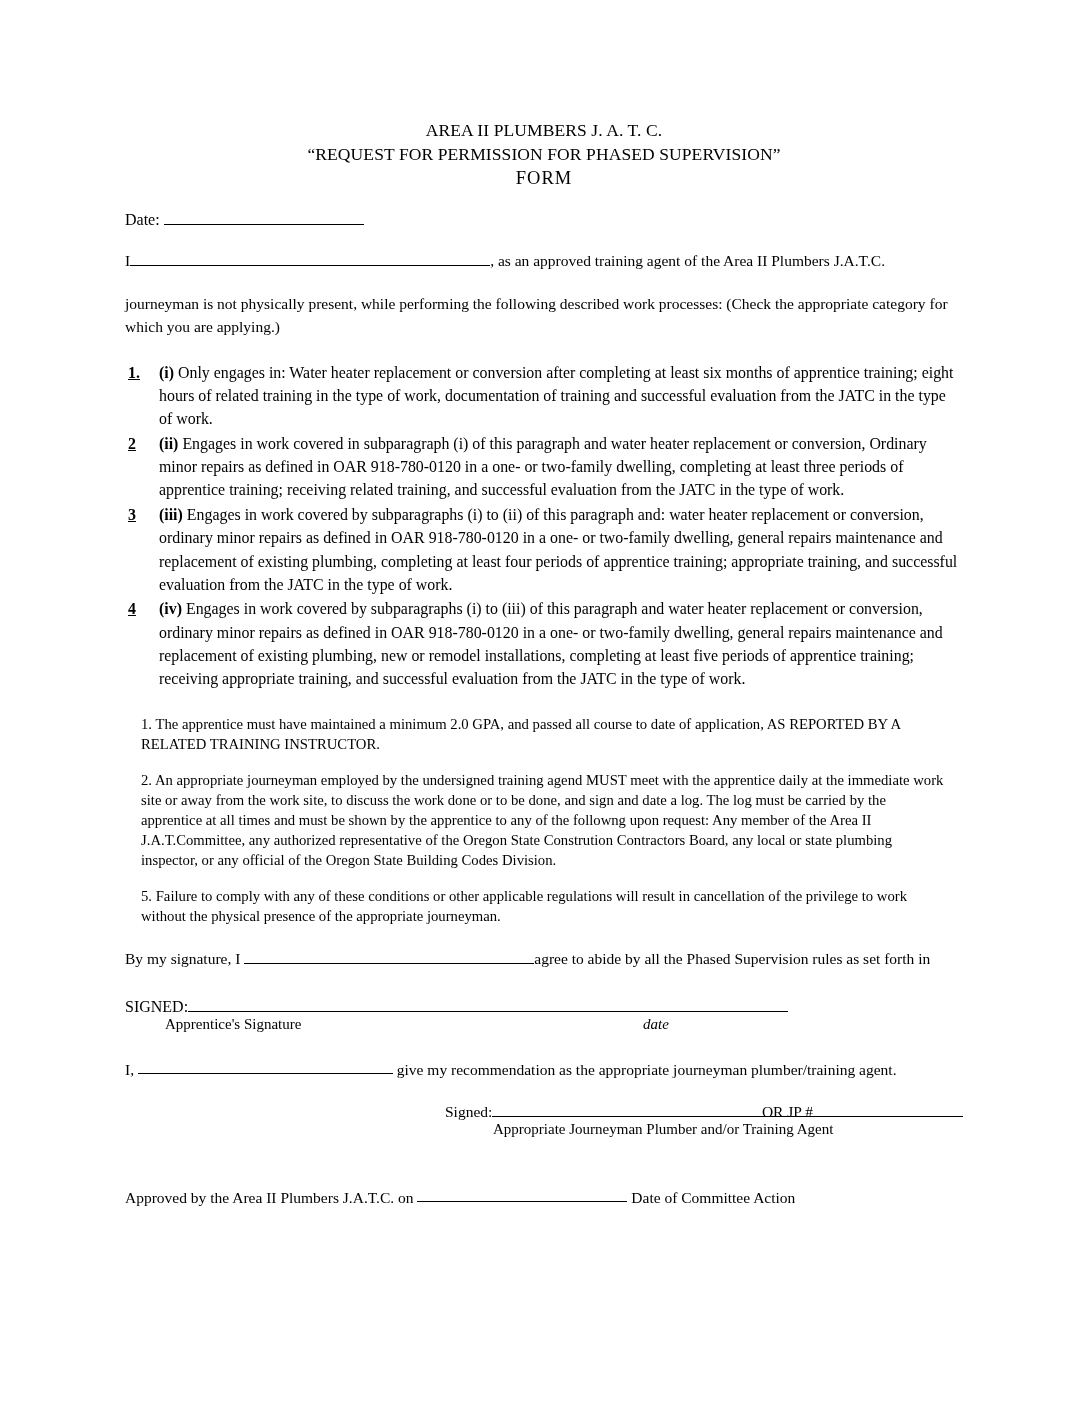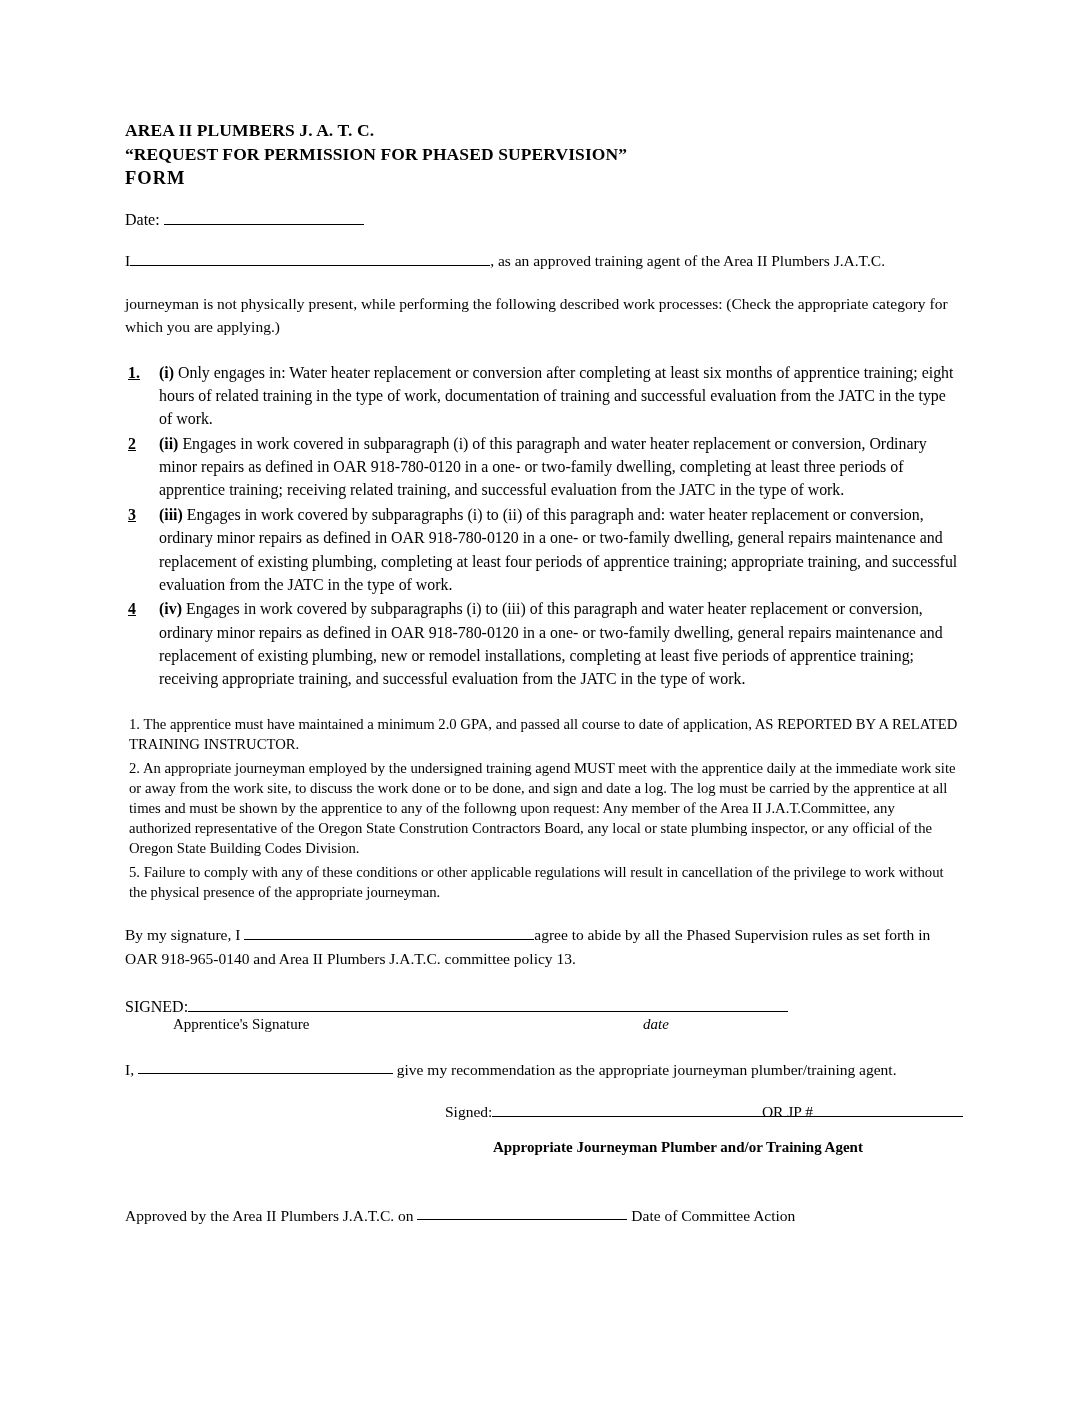--- a/index.html
+++ b/index.html
@@ -22,21 +22,22 @@
     height: 1408px;
     padding: 0;
   }
   .content {
     position: absolute;
     left: 125px;
     top: 118px;
     width: 838px;
   }
   .title-block {
-    font-weight: bold;
+    text-align: center;
+    font-weight: normal;
     font-size: 17.5px;
     line-height: 1.38;
     letter-spacing: 0.1px;
   }
   .title-1 { font-size: 17.5px; }
   .title-2 { font-size: 17.5px; }
   .title-3 { font-size: 18.5px; letter-spacing: 1px; }
 
   .date-row {
     margin-top: 16px;
@@ -83,43 +84,43 @@
   .item-body {
     flex: 1 1 auto;
   }
   .item-body b { font-weight: bold; }
 
   .conds {
     margin-top: 24px;
     font-size: 14.7px;
     line-height: 1.36;
   }
-  .conds p { margin: 4px; }
+  .conds p { margin: 16px; }
 
   .sig-block {
     margin-top: 20px;
     font-size: 15.5px;
     line-height: 1.55;
   }
   .signed-row {
     margin-top: 24px;
     font-size: 16px;
   }
   .caption-row {
     font-size: 15px;
     position: relative;
     height: 22px;
   }
-  .cap-a { position: absolute; left: 48px; }
+  .cap-a { position: absolute; left: 40px; }
   .cap-b { position: absolute; left: 518px; font-style: italic; }
 
   .rec-row { margin-top: 20px; font-size: 15.5px; }
   .orjp-row { margin-top: 22px; font-size: 15.5px; position: relative; text-align: right; }
   .orjp-signed { position: absolute; left: 320px; top: 0; }
-  .cap-c { margin-left: 368px; font-size: 15px; margin-top: 18px; font-weight: bold; }
+  .cap-c { margin-left: 368px; font-size: 15px; margin-top: 0; }
 
   .approved-row { margin-top: 48px; font-size: 15.5px; }
 </style>
 </head>
 <body>
 
 <div class="page">
   <div class="content">
 
     <div class="title-block">
@@ -168,21 +169,20 @@
       <p>1.  The apprentice must have maintained a minimum 2.0 GPA, and passed all course to date of application, AS REPORTED BY A RELATED TRAINING INSTRUCTOR.</p>
       <p>2.  An appropriate journeyman employed by the undersigned training agend MUST meet with the apprentice daily at the immediate work site or away from the work site, to discuss the work done or to be done, and sign and date a log.  The log must be carried by the apprentice at all times and must be shown by the apprentice to any of the followng upon request:  Any member of the Area II J.A.T.Committee, any authorized representative of the Oregon State Constrution Contractors Board, any local or state plumbing inspector, or any official of the Oregon State Building Codes Division.</p>
       <p>5.  Failure to comply with any of these conditions or other applicable regulations will result in cancellation of the privilege to work without the physical presence of the appropriate journeyman.</p>
     </div>
 
     <div class="sig-block">
       <div>
         <span>By my signature, I</span>
         <span class="blank b-sig1"></span><span>agree to abide by all the Phased Supervision rules as set forth in</span>
       </div>
-      <div>OAR 918-965-0140 and Area II Plumbers J.A.T.C. committee policy 13.</div>
     </div>
 
     <div class="signed-row">
       <span>SIGNED:</span><span class="blank b-signed"></span>
     </div>
 
     <div class="caption-row">
       <span class="cap-a">Apprentice's Signature</span>
       <span class="cap-b">date</span>
     </div>

